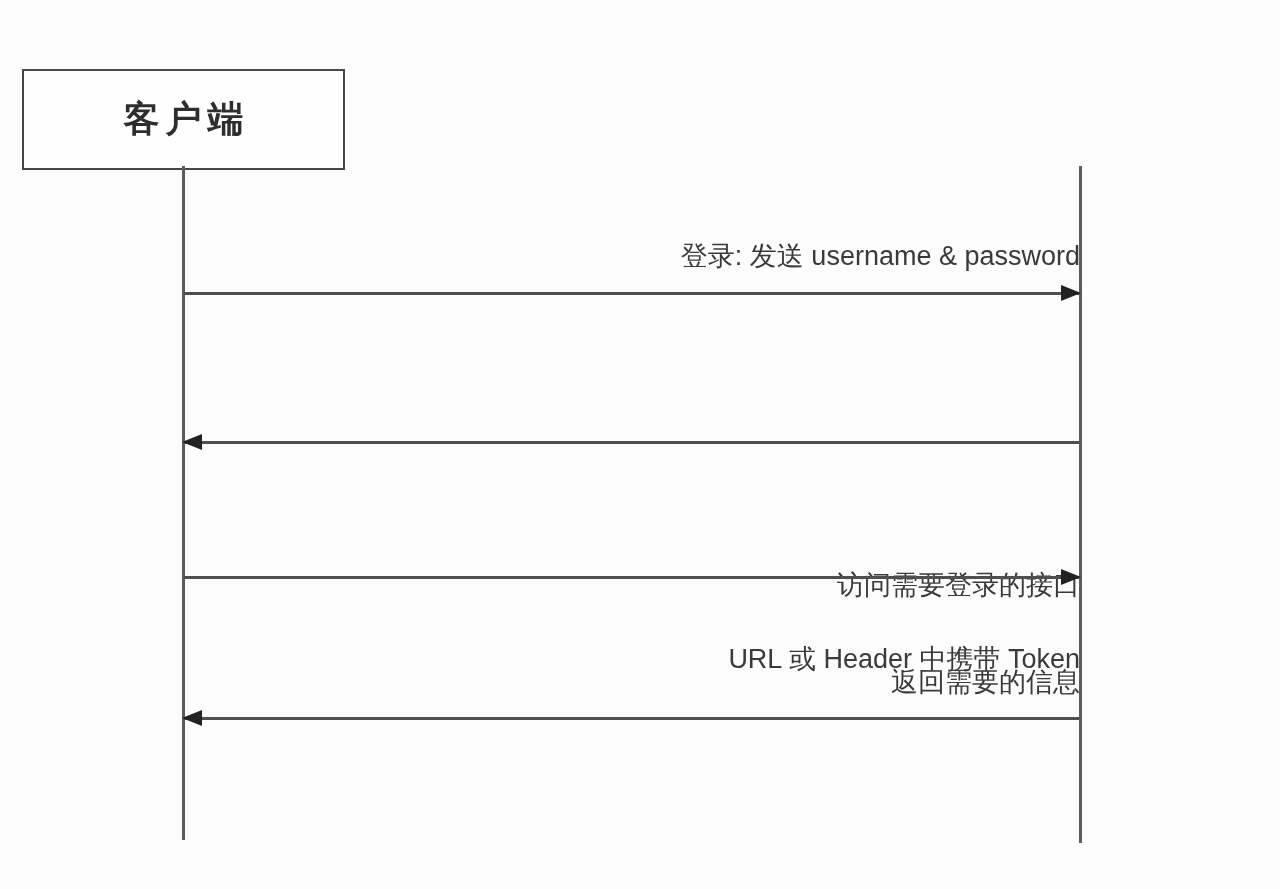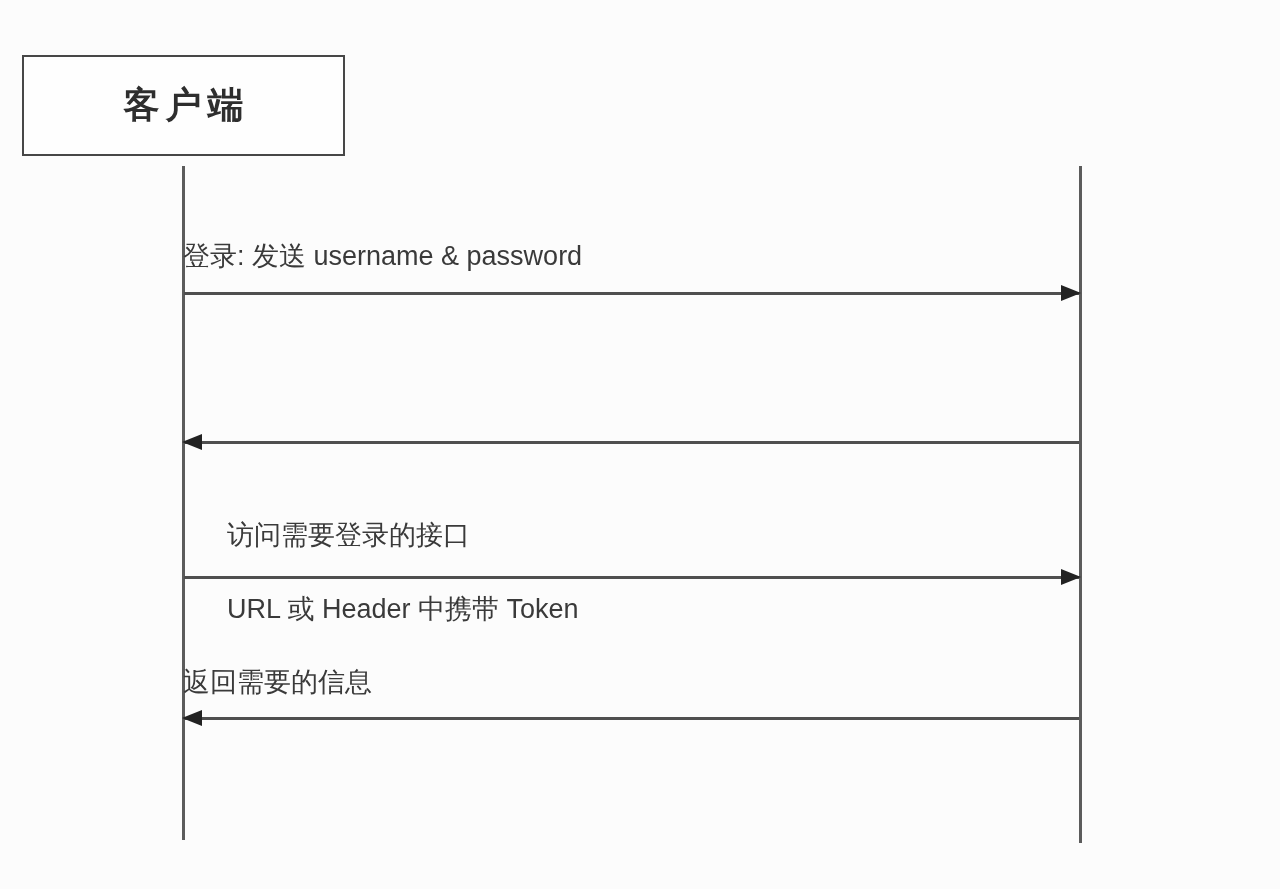--- a/index.html
+++ b/index.html
@@ -21,21 +21,21 @@
     position: absolute;
     box-sizing: border-box;
     width: 323px;
     height: 101px;
     border: 2px solid #474747;
     background: #fefefe;
     display: flex;
     align-items: center;
     justify-content: center;
   }
-  .actor-box.client { left: 22px; top: 55px; }
+  .actor-box.client { left: 22px; top: 69px; }
   .actor-box.server { left: 920px; top: 64px; }
   .actor-label {
     font-size: 36px;
     font-weight: bold;
     color: #2e2e2e;
     letter-spacing: 6px;
     text-indent: 6px;
   }
   .lifeline {
     position: absolute;
@@ -43,21 +43,21 @@
     background: #5c5c5c;
     top: 166px;
     height: 674px;
   }
   .lifeline.client { left: 182px; }
   .lifeline.server { left: 1079px; height: 677px; }
   .msg-label {
     position: absolute;
     left: 183px;
     width: 897px;
-    text-align: left;
+    text-align: right;
     font-size: 27px;
     color: #3a3a3a;
     line-height: 37px;
     white-space: pre-line;
   }
   .msg-line {
     position: absolute;
     left: 184px;
     width: 895px;
     height: 3px;
@@ -78,21 +78,21 @@
   .arrowhead.left {
     left: -2px;
     top: -7px;
     border-right: 20px solid #222222;
   }
   
   #label-1 { top: 238px; }
   #line-1  { top: 292px; }
   #label-2 { top: 388px; }
   #line-2  { top: 441px; }
-  #label-3 { top: 480px; padding-left: 44px; }
+  #label-3 { top: 530px; }
   #line-3  { top: 576px; }
   #label-4 { top: 664px; }
   #line-4  { top: 717px; }
 </style>
 </head>
 <body>
 
 <div class="canvas">
 
   <div class="actor-box client">

